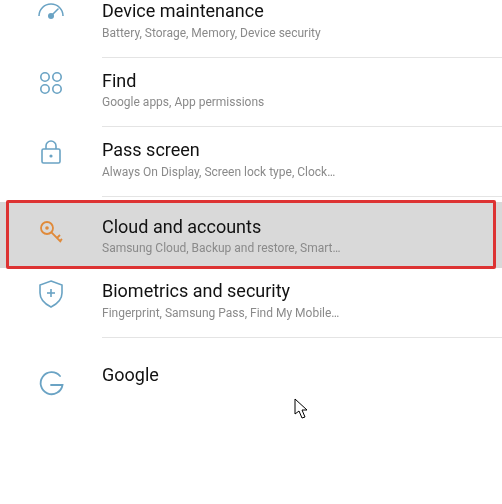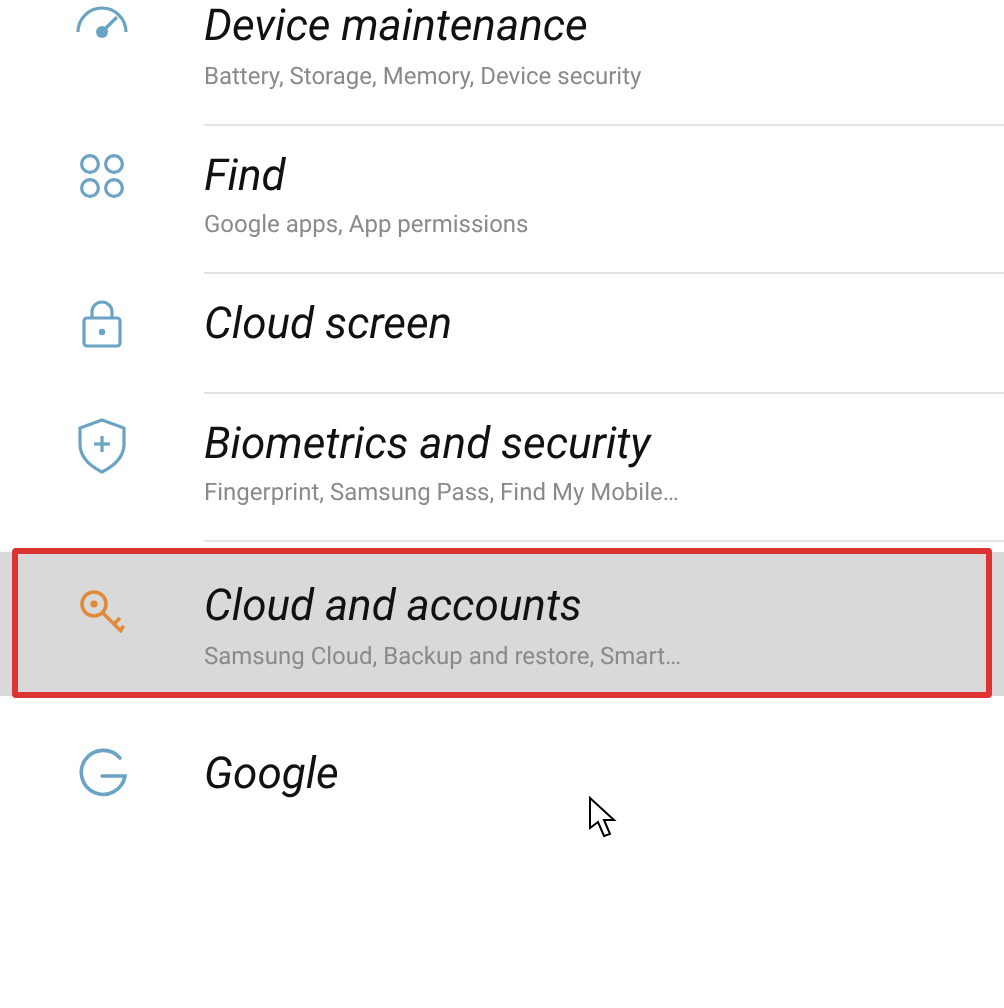--- a/index.html
+++ b/index.html
@@ -3,21 +3,21 @@
   <meta charset="utf-8">
   <style>
     * { margin: 0; padding: 0; box-sizing: border-box; }
     html, body { width: 502px; height: 504px; font-family: -apple-system, Roboto, "Segoe UI", sans-serif; background: #fff; overflow: hidden; }
     .container { width: 100%; height: 100%; position: relative; }
     .list { display: flex; flex-direction: column; }
     .row { display: flex; align-items: flex-start; padding: 0; position: relative; }
     .icon-col { width: 102px; flex-shrink: 0; display: flex; align-items: center; justify-content: center; padding-top: 10px; }
     .content-col { flex: 1; padding: 12px 14px 16px 0; border-bottom: 1px solid #e4e4e4; min-width: 0; }
     .row:last-child .content-col { border-bottom: none; }
-    .title { font-size: 22px; color: #111; font-weight: 400; line-height: 1.25; margin-bottom: 3px; white-space: nowrap; overflow: hidden; text-overflow: ellipsis; font-style: italic; }
+    .title { font-size: 18px; color: #111; font-weight: 400; line-height: 1.25; margin-bottom: 3px; white-space: nowrap; overflow: hidden; text-overflow: ellipsis; }
     .subtitle { font-size: 12px; color: #8a8a8a; line-height: 1.25; white-space: nowrap; overflow: hidden; text-overflow: ellipsis; }
     .icon-svg { width: 32px; height: 32px; display: block; }
     .icon-grid { width: 30px; height: 30px; }
     .first .content-col { padding-top: 0; }
     .first .icon-col { padding-top: 0; }
     .highlight-box {
       position: absolute;
       border: 3px solid #d33;
       pointer-events: none;
       left: 6px; right: 6px; top: -2px; bottom: -1px;
@@ -26,21 +26,21 @@
     .row.highlighted { background: #d9d9d9; padding-top: 8px; padding-bottom: 6px; margin-top: 5px; }
     .row.highlighted .icon-col { padding-top: 6px; }
     .row.highlighted .content-col { border-bottom: none; padding: 6px 14px 6px 0; }
     .cursor {
       position: absolute;
       left: 294px; top: 398px;
       width: 16px; height: 22px;
       pointer-events: none;
       z-index: 5;
     }
-    .google-row { padding-top: 14px; }
+    .google-row { padding-top: 14px; align-items: center; }
     .google-row .icon-col { padding-top: 6px; }
   </style>
 </head>
 <body>
 <div class="container">
 
 <div class="list">
 
   <div class="row first">
     <div class="icon-col">
@@ -73,51 +73,52 @@
 
   <div class="row">
     <div class="icon-col">
       <svg class="icon-svg" viewBox="0 0 32 32" fill="none" stroke="#6aa3c4" stroke-width="1.6">
         <rect x="7" y="12" width="18" height="14" rx="1.5"></rect>
         <path d="M11 12 V9 a5 5 0 0 1 10 0 v3"></path>
         <circle cx="16" cy="19" r="1.6" fill="#6aa3c4" stroke="none"></circle>
       </svg>
     </div>
     <div class="content-col">
-      <div class="title">Cloud screen</div>
-    </div>
-  </div>
-
-  <div class="row">
-    <div class="icon-col">
-      <svg class="icon-svg" viewBox="0 0 32 32" fill="none" stroke="#6aa3c4" stroke-width="1.6">
-        <path d="M16 3 L27 7 V15 c0 7 -5 11 -11 14 C10 26 5 22 5 15 V7 Z"></path>
-        <line x1="16" y1="11" x2="16" y2="19"></line>
-            <line x1="12" y1="15" x2="20" y2="15"></line>
-      </svg>
-    </div>
-    <div class="content-col">
-      <div class="title">Biometrics and security</div>
-      <div class="subtitle">Fingerprint, Samsung Pass, Find My Mobile…</div>
+      <div class="title">Pass screen</div>
+      <div class="subtitle">Always On Display, Screen lock type, Clock…</div>
     </div>
   </div>
 
   <div class="row highlighted">
     <div class="icon-col">
       <svg class="icon-svg" viewBox="0 0 32 32" fill="none" stroke="#e08a3a" stroke-width="1.8">
         <circle cx="12" cy="12" r="6"></circle>
         <circle cx="12" cy="12" r="1.8" fill="#e08a3a" stroke="none"></circle>
         <path d="M16.2 16.2 L26 26 M22 22 l3 -3 M25 25 l2 -2"></path>
       </svg>
     </div>
     <div class="content-col">
       <div class="title">Cloud and accounts</div>
       <div class="subtitle">Samsung Cloud, Backup and restore, Smart…</div>
     </div>
     <div class="highlight-box"></div>
+  </div>
+
+  <div class="row">
+    <div class="icon-col">
+      <svg class="icon-svg" viewBox="0 0 32 32" fill="none" stroke="#6aa3c4" stroke-width="1.6">
+        <path d="M16 3 L27 7 V15 c0 7 -5 11 -11 14 C10 26 5 22 5 15 V7 Z"></path>
+        <line x1="16" y1="11" x2="16" y2="19"></line>
+            <line x1="12" y1="15" x2="20" y2="15"></line>
+      </svg>
+    </div>
+    <div class="content-col">
+      <div class="title">Biometrics and security</div>
+      <div class="subtitle">Fingerprint, Samsung Pass, Find My Mobile…</div>
+    </div>
   </div>
 
   <div class="row google-row">
     <div class="icon-col">
       <svg class="icon-svg" viewBox="0 0 32 32" fill="none" stroke="#6aa3c4" stroke-width="1.8">
         <path d="M25 11 a11 11 0 1 0 2.5 9 H16" stroke-linecap="round"></path>
       </svg>
     </div>
     <div class="content-col">
       <div class="title">Google</div>

